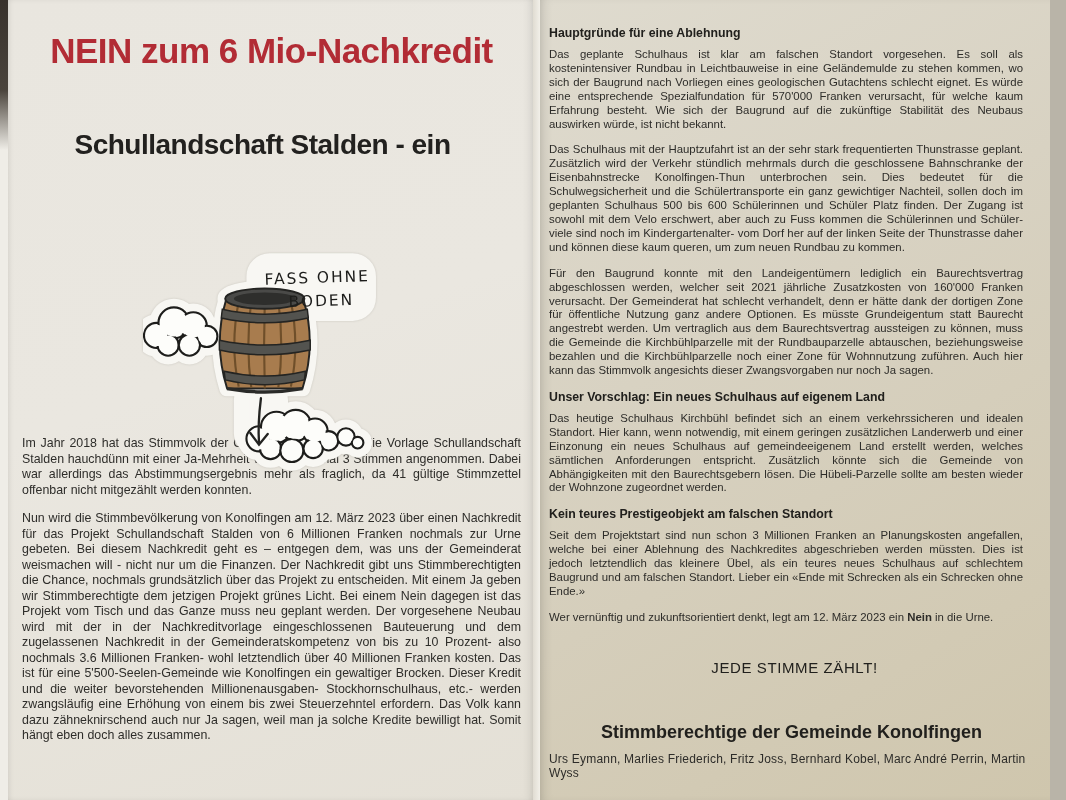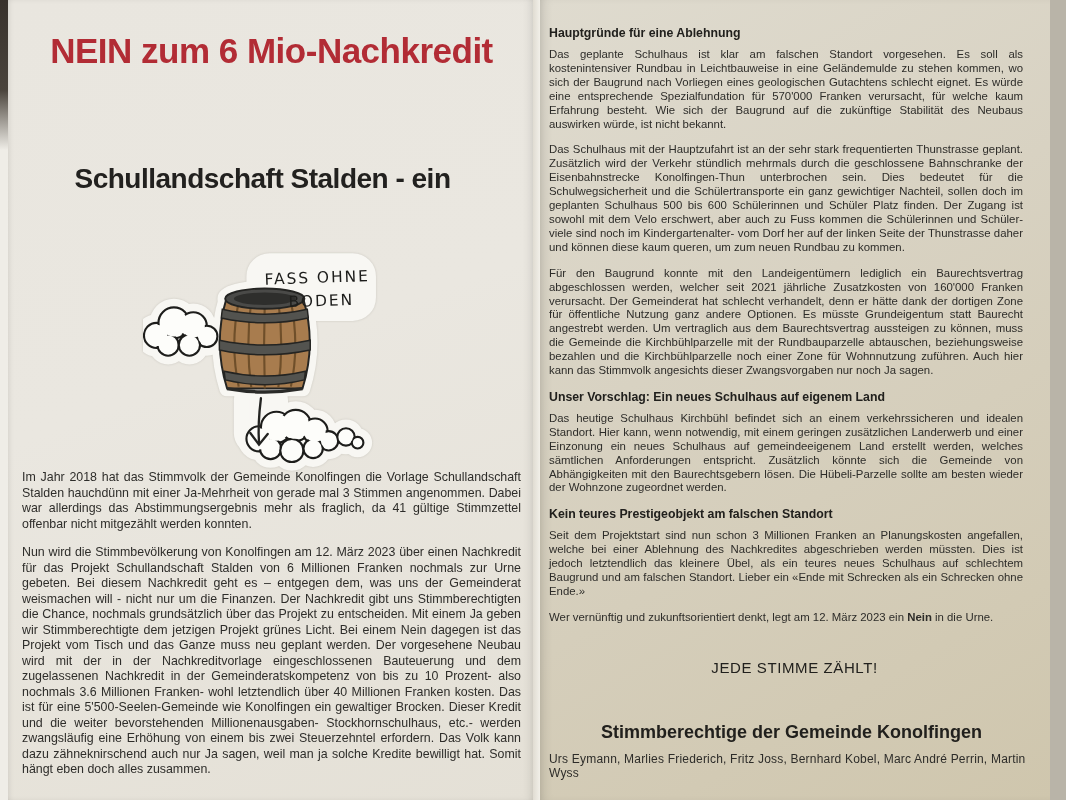--- a/index.html
+++ b/index.html
@@ -35,21 +35,21 @@
   .left-inner{padding:24px 12px 0 14px;}
   .right-inner{padding:26px 10px 0 9px;color:#2d2c29;}
 
   .title-red{
     color:#b22c35;font-weight:bold;font-size:35px;line-height:1.18;
     text-align:center;margin:6px 0 0 0;letter-spacing:-0.5px;
   }
   .title-red.l2{margin-top:14px;}
   .subtitle{
     color:#22211f;font-weight:bold;font-size:28px;text-align:center;
-    margin:92px 18px 0 0;letter-spacing:-0.5px;
+    margin:58px 18px 0 0;letter-spacing:-0.5px;
   }
   .body-text-left{
     color:#2e2d2a;font-size:12.4px;line-height:1.25;text-align:justify;margin:0;
   }
   .p-first{margin-top:275px;}
   .p-next{margin-top:13px;}
 
   .rp-h{font-weight:bold;font-size:12.3px;margin:0 0 8px 0;color:#21201d;}
   .rp-p{font-size:11.4px;line-height:1.22;text-align:justify;margin:0 17px 12px 0;}
   .rp-closing{font-size:11.4px;line-height:1.22;margin:2px 0 0 0;}

